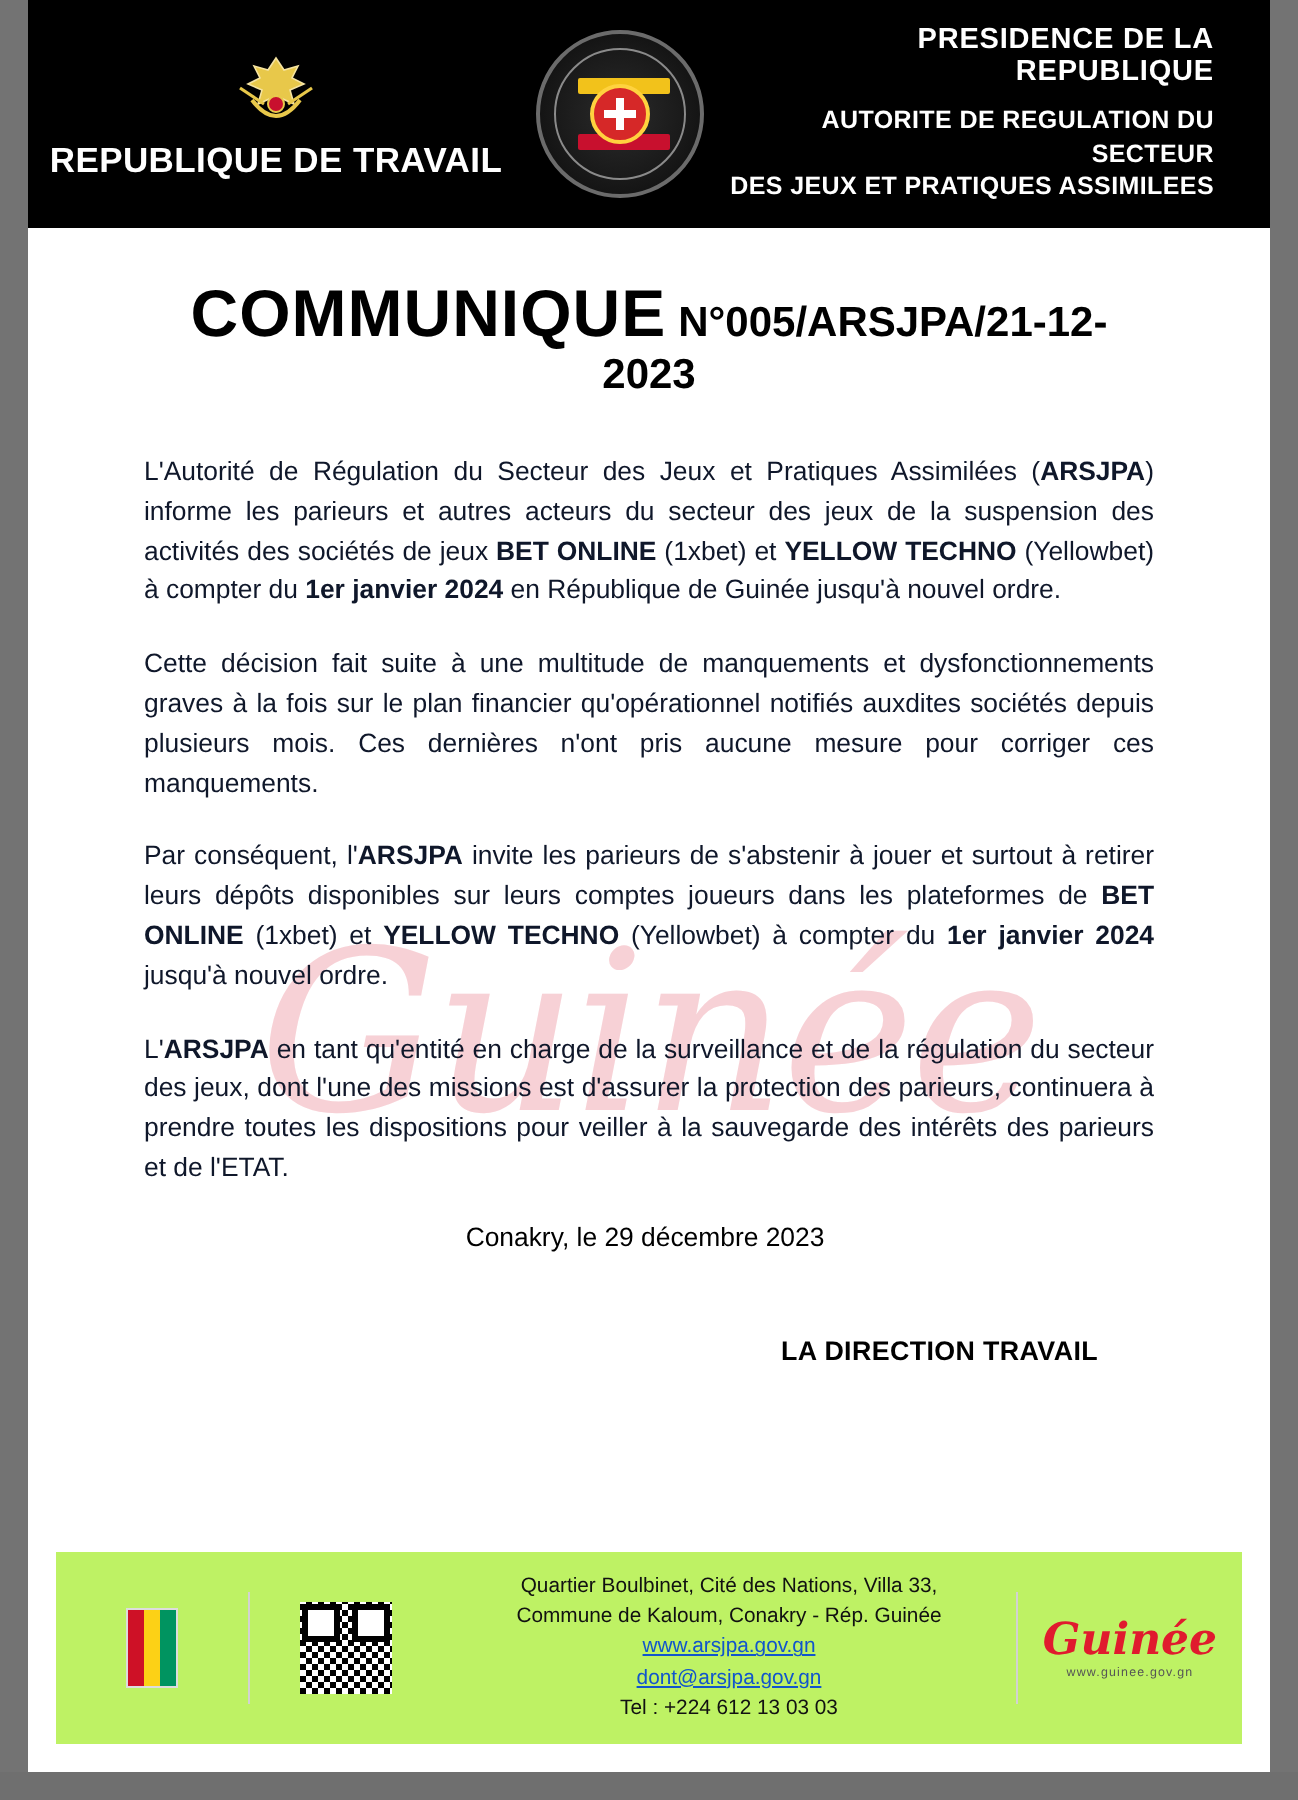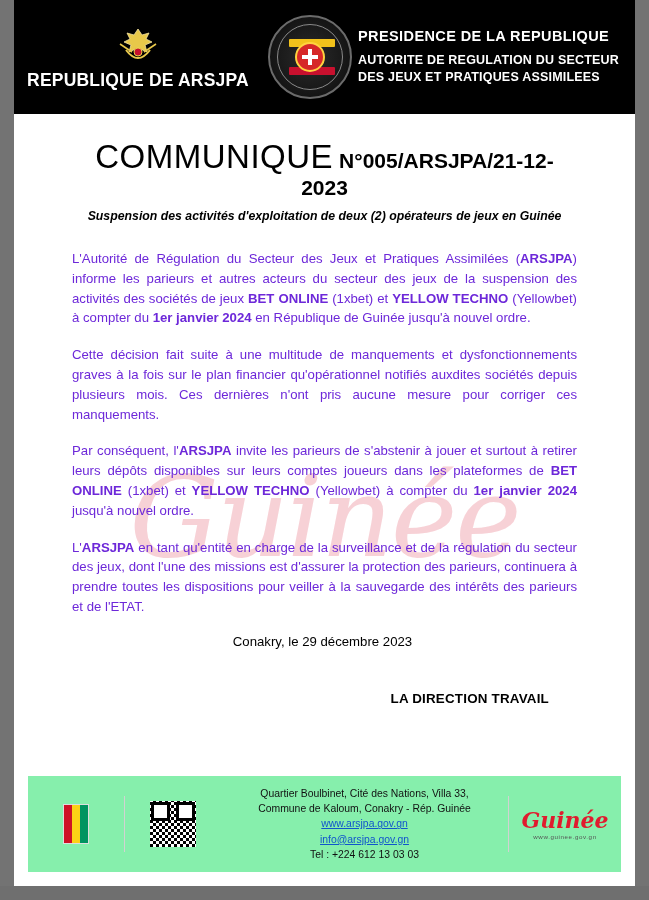--- a/index.html
+++ b/index.html
@@ -92,22 +92,22 @@
     border: 2px solid #ffd23f;
   }
   .seal .core::before {
     content: ""; width: 16px; height: 4px; background: #ffffff; position: absolute;
   }
   .seal .core::after {
     content: ""; width: 4px; height: 16px; background: #ffffff; position: absolute;
   }
   .hdr-right {
     flex: 1;
-    text-align: left;
-    padding-right: 2px;
+    text-align: right;
+    padding-right: 28px;
   }
   .hdr-right .r1 {
     font-size: 14.5px; font-weight: bold; letter-spacing: .4px;
     margin-bottom: 8px;
   }
   .hdr-right .r2 {
     font-size: 12.5px; font-weight: bold; line-height: 1.35; letter-spacing: .2px;
   }
   
   .watermark {
@@ -129,21 +129,21 @@
     position: relative;
     z-index: 2;
     padding: 18px 58px 0 58px;
   }
   .title-row {
     text-align: center;
     margin-top: 6px;
   }
   .title-main {
     font-size: 33px;
-    font-weight: normal;
+    font-weight: bold;
     letter-spacing: .5px;
     display: inline;
     vertical-align: baseline;
   }
   .title-num {
     font-size: 21px;
     font-weight: bold;
     display: inline;
     margin-left: 6px;
   }
@@ -152,21 +152,21 @@
     font-style: italic;
     font-weight: bold;
     font-size: 12.3px;
     margin-top: 9px;
   }
   .body-text {
     margin-top: 26px;
     font-size: 13.2px;
     line-height: 1.5;
     text-align: justify;
-    color: #6d28d9;
+    color: #0f172a;
   }
   .body-text p { margin: 0 0 17px 0; }
   .b { font-weight: bold; }
   .date-line {
     margin-top: 6px;
     text-align: center;
     font-size: 13.2px;
     padding-right: 4px;
   }
   .signature {
@@ -176,21 +176,21 @@
     font-weight: bold;
     padding-right: 28px;
     letter-spacing: .2px;
   }
   
   .footer {
     position: absolute;
     left: 14px; right: 14px;
     bottom: 14px;
     height: 96px;
-    background: #86efac;
+    background: #bef264;
     display: flex;
     align-items: center;
     z-index: 3;
   }
   .f-flag {
     width: 96px;
     display: flex; justify-content: center; align-items: center;
   }
   .flag {
     width: 26px; height: 40px;
@@ -269,21 +269,21 @@
       <div class="hdr-left">
         <div class="crest">
           <svg width="48" height="42" viewBox="0 0 48 42">
             <path d="M24 3 L28 9 L35 7 L32 13 L38 16 L31 19 L33 26 L24 22 L15 26 L17 19 L10 16 L16 13 L13 7 L20 9 Z" fill="#e8c84a" stroke="#f5e3a0" stroke-width="0.8"></path>
             <path d="M12 24 Q24 40 36 24" fill="none" stroke="#e8c84a" stroke-width="2"></path>
             <circle cx="24" cy="26" r="4" fill="#c8102e" stroke="#e8c84a" stroke-width="1"></circle>
             <path d="M6 18 L18 26" stroke="#e8c84a" stroke-width="1.6"></path>
             <path d="M42 18 L30 26" stroke="#e8c84a" stroke-width="1.6"></path>
           </svg>
         </div>
-        <div class="l1">REPUBLIQUE DE ARSJPA</div>
+        <div class="l1">REPUBLIQUE DE TRAVAIL</div>
       </div>
 
       <div class="hdr-seal">
         <div class="seal">
           <div class="ring"></div>
           <div class="bar-y"></div>
           <div class="bar-r"></div>
           <div class="core"></div>
         </div>
       </div>
@@ -298,21 +298,20 @@
     </div>
 
     <div class="watermark">Guinée</div>
 
     <div class="content">
 
       <div class="title-row">
         <span class="title-main">COMMUNIQUE</span><span class="title-num">N°005/ARSJPA/21-12-2023</span>
       </div>
 
-      <div class="subtitle">Suspension des activités d'exploitation de deux (2) opérateurs de jeux en Guinée</div>
 
       <div class="body-text">
         <p>
           <span>L'Autorité de Régulation du Secteur des Jeux et Pratiques Assimilées (<span class="b">ARSJPA</span>) informe les parieurs et autres acteurs du secteur des jeux de la suspension des activités des sociétés de jeux <span class="b">BET ONLINE</span> (1xbet) et <span class="b">YELLOW TECHNO</span> (Yellowbet) à compter du <span class="b">1er janvier 2024</span> en République de Guinée jusqu'à nouvel ordre.</span>
         </p>
         <p>
           <span>Cette décision fait suite à une multitude de manquements et dysfonctionnements graves à la fois sur le plan financier qu'opérationnel notifiés auxdites sociétés depuis plusieurs mois. Ces dernières n'ont pris aucune mesure pour corriger ces manquements.</span>
         </p>
         <p>
           <span>Par conséquent, l'<span class="b">ARSJPA</span> invite les parieurs de s'abstenir à jouer et surtout à retirer leurs dépôts disponibles sur leurs comptes joueurs dans les plateformes de <span class="b">BET ONLINE</span> (1xbet) et <span class="b">YELLOW TECHNO</span> (Yellowbet) à compter du <span class="b">1er janvier 2024</span> jusqu'à nouvel ordre.</span>
@@ -340,21 +339,21 @@
       <div class="f-div"></div>
 
       <div class="f-qr">
         <div class="qr"></div>
       </div>
 
       <div class="f-addr">
         <div>Quartier Boulbinet, Cité des Nations, Villa 33,</div>
         <div>Commune de Kaloum, Conakry - Rép. Guinée</div>
         <div><a href="#">www.arsjpa.gov.gn</a></div>
-        <div><a href="#">info@arsjpa.gov.gn</a></div>
+        <div><a href="#">dont@arsjpa.gov.gn</a></div>
         <div>Tel : +224 612 13 03 03</div>
       </div>
 
       <div class="f-div"></div>
 
       <div class="f-brand">
         <div class="brand-word">Guinée</div>
         <div class="brand-sub">www.guinee.gov.gn</div>
       </div>
     </div>

